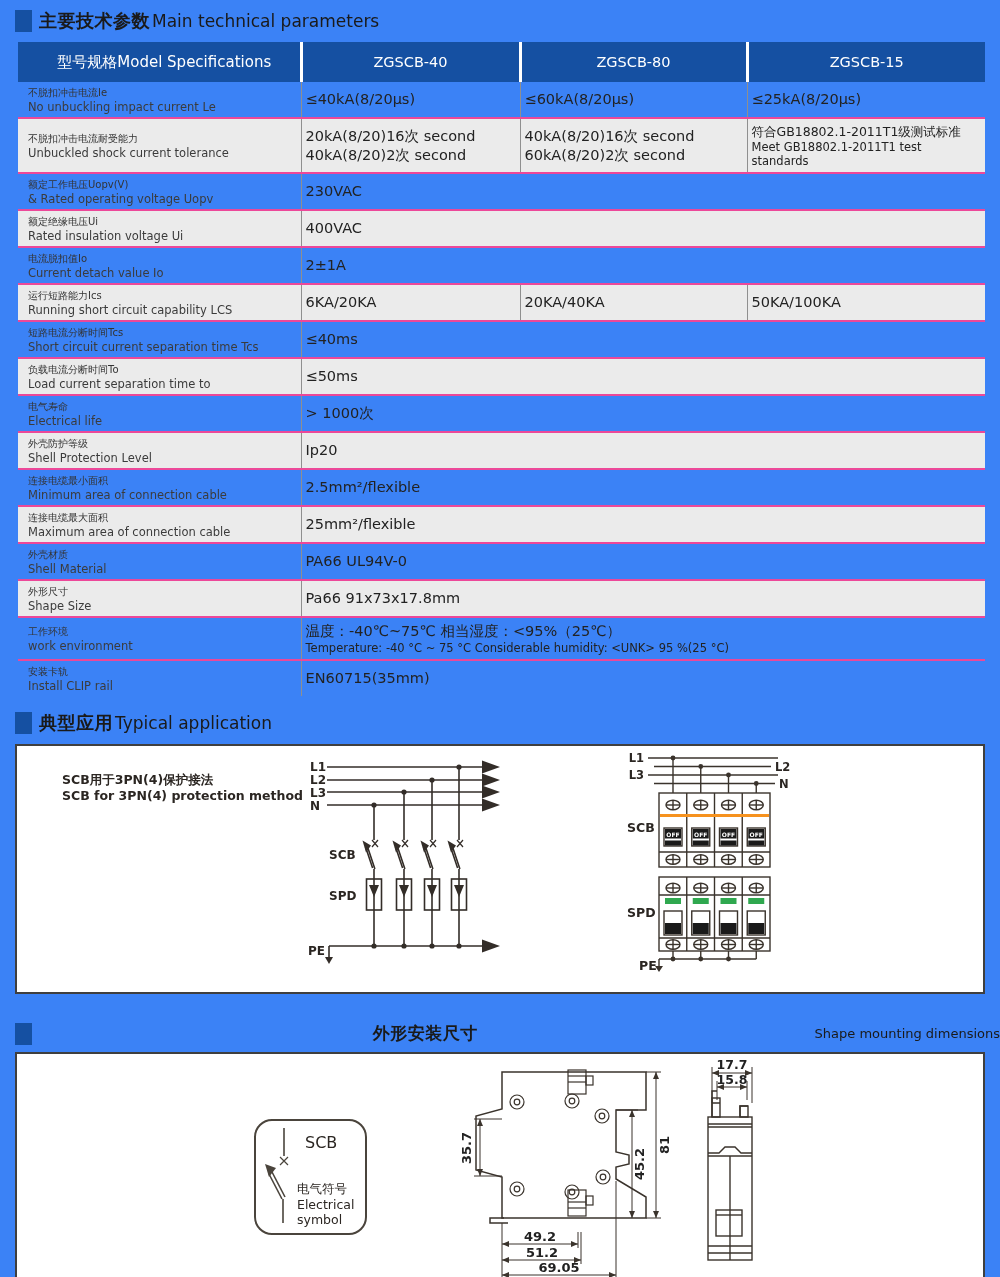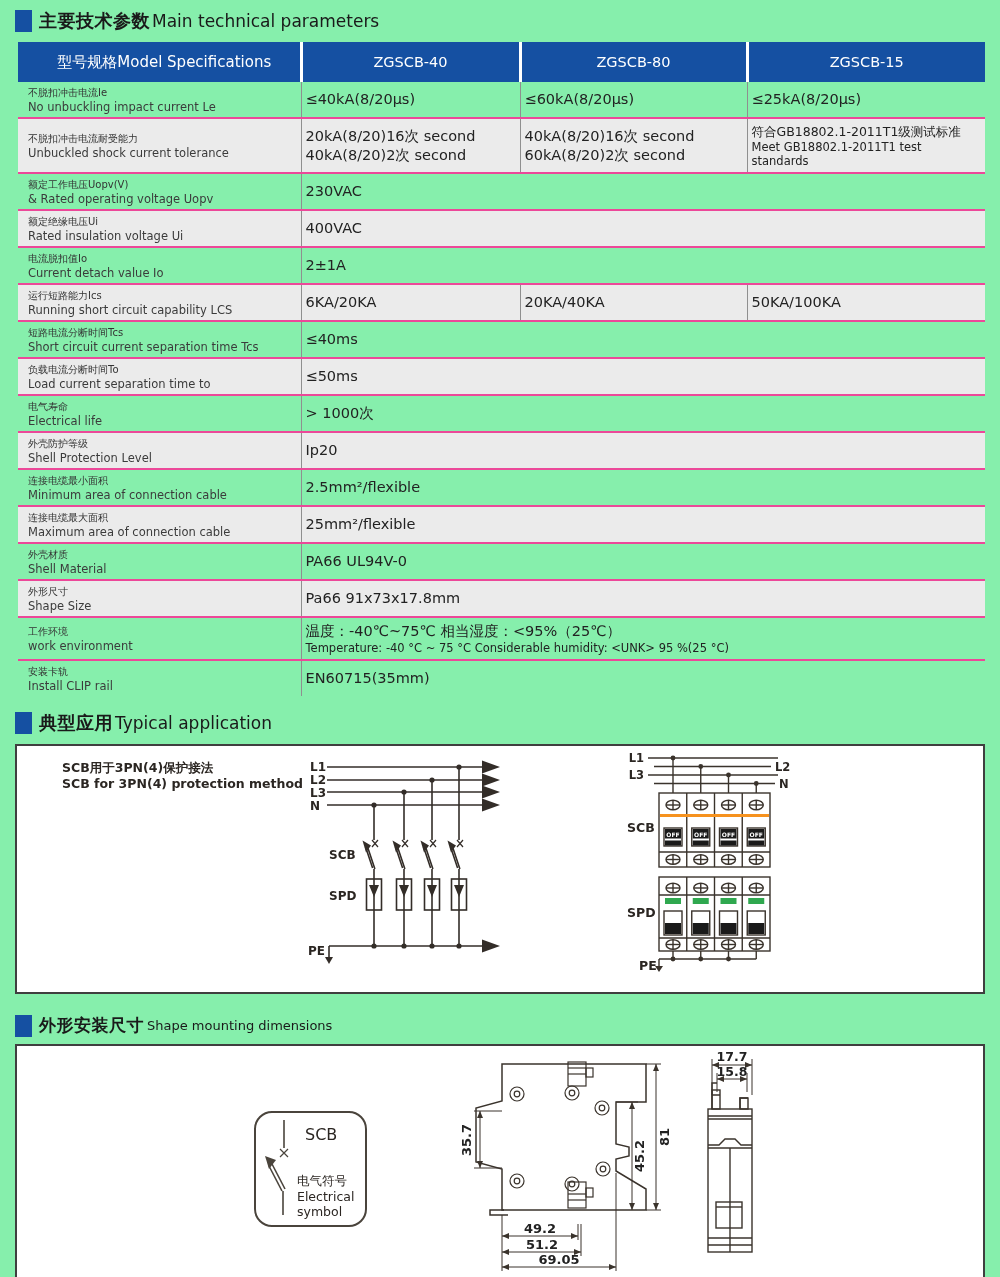--- a/index.html
+++ b/index.html
@@ -1,27 +1,27 @@
 <!DOCTYPE html>
 <html><head>
 <meta charset="utf-8">
 <style>
   html,body{margin:0;padding:0;background:#fff;}
-  .page{width:1000px;height:1277px;background:#86efac;position:relative;overflow:hidden;
+  .page{width:1000px;height:1277px;background:#3b82f6;position:relative;overflow:hidden;
         font-family:"DejaVu Sans","Liberation Sans",sans-serif;color:#222;}
   
   .sec{display:flex;align-items:center;}
   .sec .sq{width:17px;height:22px;background:#1550a2;margin-right:7px;flex:0 0 auto;}
   .sec .cn{font-size:18px;font-weight:bold;color:#1a1a1a;letter-spacing:.5px;}
   .sec .en{font-size:17px;color:#1a1a1a;margin-left:2px;}
   .sec.small .cn{font-size:17px;}
   .sec.small .en{font-size:13px;margin-left:3px;}
   #sec1{margin:9px 0 9px 15px;}
   #sec2{margin:15px 0 9px 15px;}
-  #sec3{margin:20px 0 7px 15px;}
+  #sec3{margin:28px 0 7px 15px;justify-content:space-between;}
   
   table.spec{border-collapse:collapse;table-layout:fixed;width:967px;margin-left:18px;}
   table.spec th{background:#1550a2;color:#fff;height:38px;font-weight:normal;}
   th.h-lbl{text-align:center;padding-left:12px;font-size:15px;}
   th.h-model{font-size:14.5px;text-align:center;}
   table.spec th{border-right:3px solid #fff;}
   table.spec th:last-child{border-right:none;}
   tbody td{border-top:2px solid #ec4899;vertical-align:middle;}
   tbody tr:first-child td{border-top:none;}
   tbody tr.shade{background:#ebebeb;}
@@ -30,21 +30,21 @@
   td.lbl .en{font-size:11.5px;line-height:13px;color:#3b3b3b;}
   td.val{font-size:14.5px;color:#222;border-left:1px solid #8f8f8f;padding:4px 4px;}
   td.val div{line-height:19px;}
   td.val .sm{font-size:11.5px;line-height:14px;}
   td.val .md{font-size:12.5px;line-height:17px;}
   
   .figbox{margin-left:15px;width:966px;border:2px solid #3f3f3f;position:relative;background:#fff;}
   #app-box{height:246px;}
   #dim-box{height:244px;}
   .abs{position:absolute;}
-  .note{left:45px;top:14px;font-size:12.5px;font-weight:bold;line-height:16px;color:#2b2622;}
+  .note{left:45px;top:26px;font-size:12.5px;font-weight:bold;line-height:16px;color:#2b2622;}
   svg text{font-family:"DejaVu Sans","Liberation Sans",sans-serif;}
 </style>
 </head>
 <body>
 
 <div class="page">
 
   <div class="sec" id="sec1">
     <span class="sq"></span>
     <span class="cn">主要技术参数</span>

